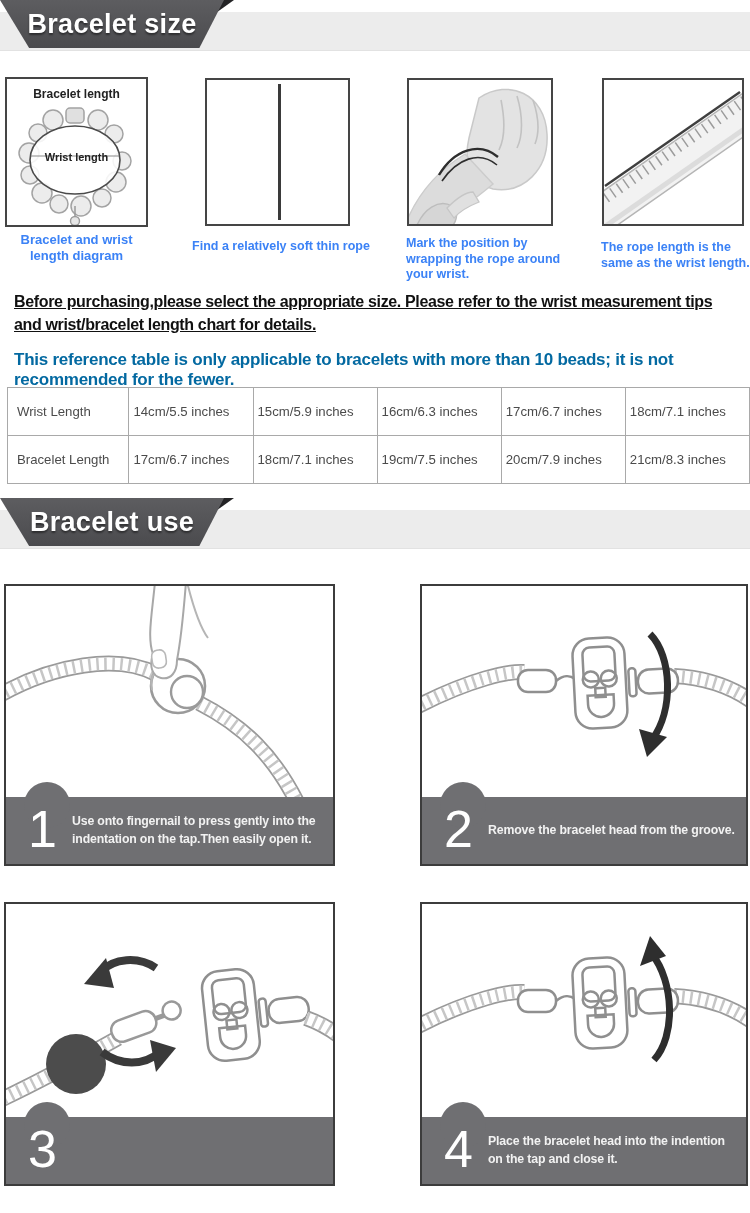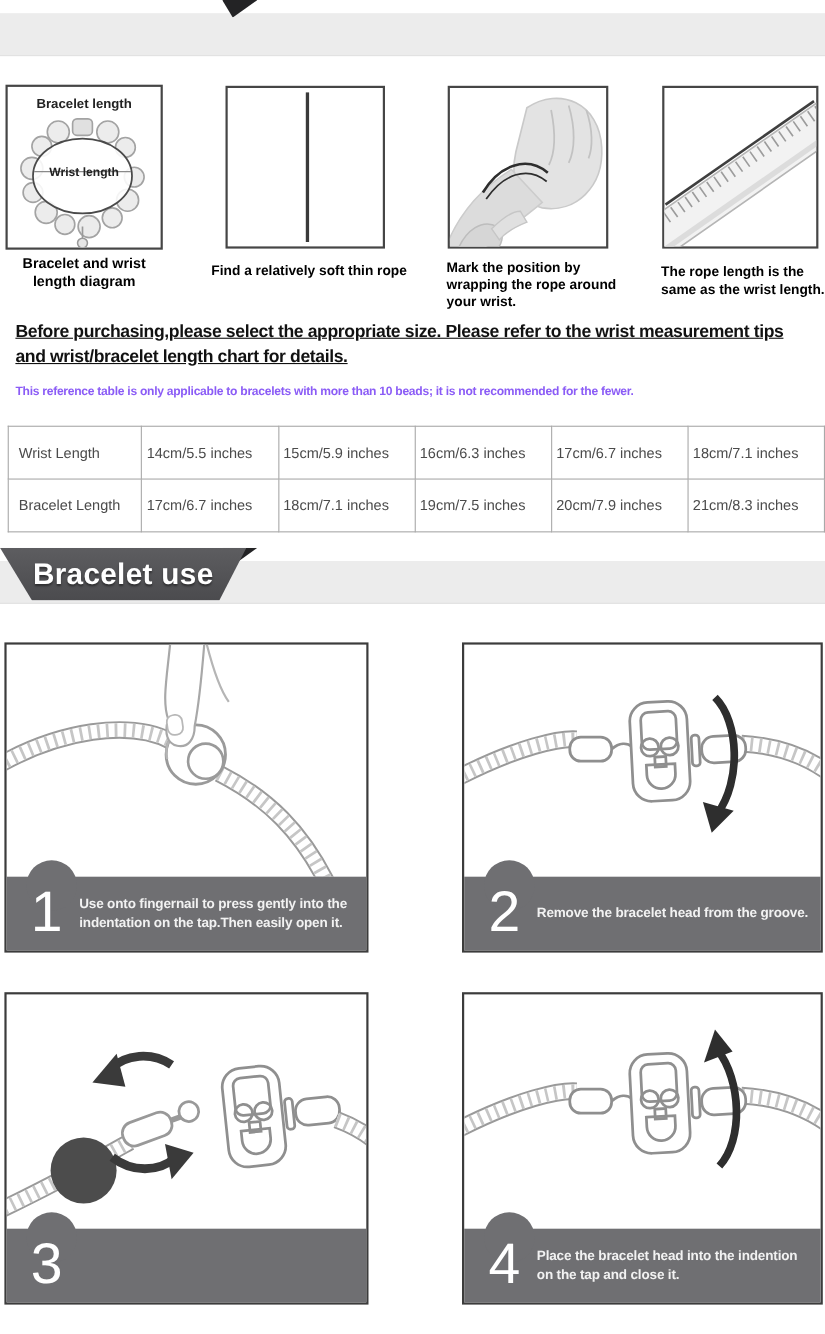--- a/index.html
+++ b/index.html
@@ -12,33 +12,33 @@
     background:linear-gradient(#5d5d60,#4b4b4e);
     clip-path:polygon(0 0,100% 0,89% 100%,13% 100%);
     display:flex;align-items:center;justify-content:center;z-index:3;}
   .ribbon-fold{position:absolute;width:32px;height:16px;background:#232325;
     clip-path:polygon(0 0,100% 0,30% 100%);z-index:2;}
   .ribbon-text{color:#ffffff;font-weight:bold;font-size:27px;letter-spacing:.3px;
     text-shadow:0 2px 2px rgba(0,0,0,.45);}
 
   
   .mpanel{position:absolute;background:#fff;border:2px solid #454545;box-sizing:border-box;}
-  .mcap{position:absolute;font-weight:bold;color:#000000;font-size:12.5px;line-height:1.25;}
+  .mcap{position:absolute;font-weight:bold;color:#3b82f6;font-size:12.5px;line-height:1.25;}
   .mcap.center{text-align:center;}
   .diagram-label-top{position:absolute;top:8px;left:0;right:0;text-align:center;
     font-weight:bold;font-size:12px;color:#222;z-index:2;}
   .diagram-label-in{position:absolute;top:72px;left:0;right:0;text-align:center;
     font-weight:bold;font-size:11px;color:#222;z-index:2;}
   .rope-line{position:absolute;left:50%;top:4px;bottom:4px;width:3px;background:#3a3a3a;}
 
   
   .intro{position:absolute;left:14px;top:291px;width:724px;margin:0;
     font-size:16px;font-weight:bold;color:#111;line-height:1.42;letter-spacing:-0.35px;text-decoration:underline;}
   .warning{position:absolute;left:14px;top:350px;width:730px;margin:0;
-    font-size:11px;font-weight:bold;color:#8b5cf6;letter-spacing:-0.25px;}
+    font-size:17px;font-weight:bold;color:#0369a1;letter-spacing:-0.25px;}
 
   
   .size-table{position:absolute;left:7px;top:387px;border-collapse:collapse;table-layout:fixed;}
   .size-table td{border:1px solid #a9a9a9;height:47px;font-size:13.2px;color:#4b4b4b;
     text-align:left;padding:0 4px;background:#fff;}
   .size-table td.rowhead{width:116px;text-align:left;padding-left:9px;}
   .size-table td.val{width:124px;}
 
   
   .spanel{position:absolute;background:#fff;border:2px solid #3c3c3c;box-sizing:border-box;}
@@ -70,20 +70,23 @@
         <circle cx="9" cy="-5" r="8" fill="none"></circle>
         <path d="M-13,11 h26 v9 a13,13 0 0 1 -26,0 z" fill="none"></path>
         <rect x="-5" y="4" width="10" height="9" fill="none"></rect>
         <rect x="29" y="-14" width="7" height="28" rx="3"></rect>
         <rect x="38" y="-12" width="40" height="24" rx="11"></rect>
       </g>
     </defs>
   </svg>
 
   <div class="band" style="top:12px"></div>
+  <div class="ribbon" style="top:0">
+    <span class="ribbon-text">Bracelet size</span>
+  </div>
   <div class="ribbon-fold" style="left:202px;top:0"></div>
 
   <div class="mpanel" style="left:5px;top:77px;width:143px;height:150px">
     <div class="diagram-label-top">Bracelet length</div>
     <div class="diagram-label-in">Wrist length</div>
     <svg viewBox="0 0 139 146" width="139" height="146">
       <g stroke="#a3a3a3" stroke-width="1.5" fill="#ececec">
         <circle cx="115" cy="82" r="9"></circle>
           <circle cx="109" cy="103" r="10"></circle>
           <circle cx="95" cy="119" r="9"></circle>

